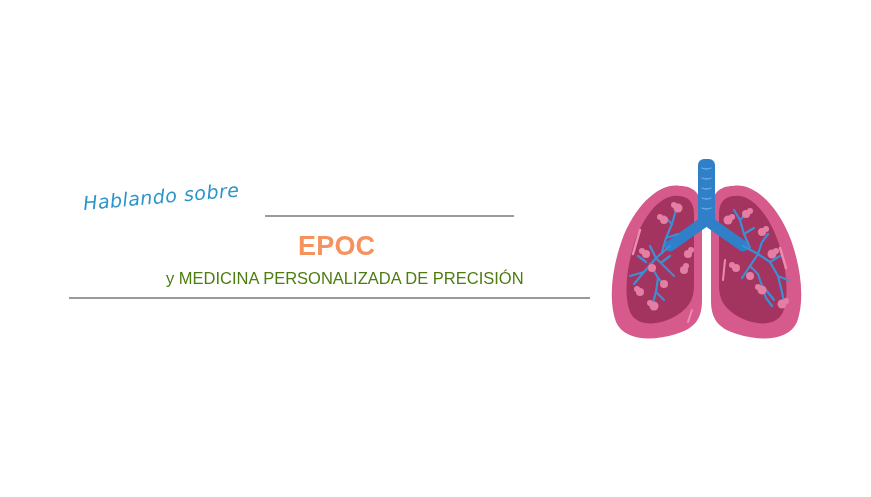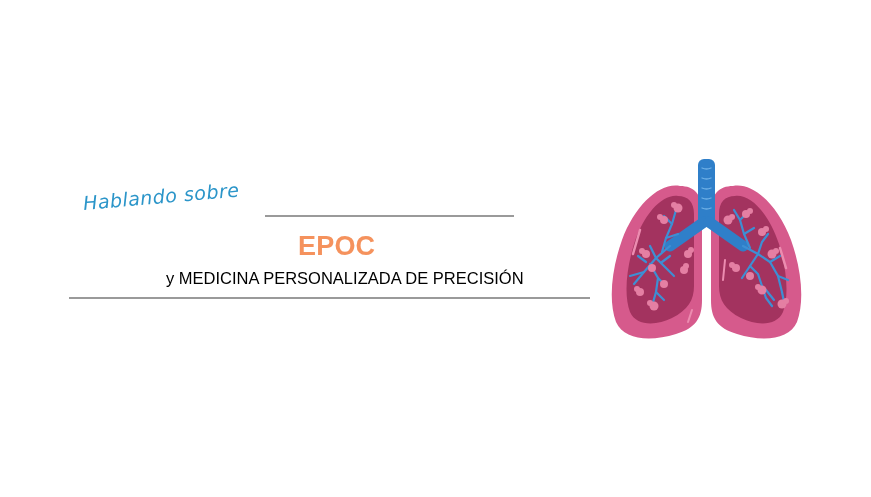--- a/index.html
+++ b/index.html
@@ -50,21 +50,21 @@
       color: #f5925d;
       letter-spacing: 0.2px;
       white-space: nowrap;
     }
     .subtitle {
       position: absolute;
       left: 166px;
       top: 269px;
       font-family: "Liberation Sans", sans-serif;
       font-size: 16.5px;
-      color: #000000;
+      color: #4d7c0f;
       white-space: nowrap;
     }
     .lungs {
       position: absolute;
       left: 600px;
       top: 150px;
       width: 215px;
       height: 200px;
     }
   </style>

